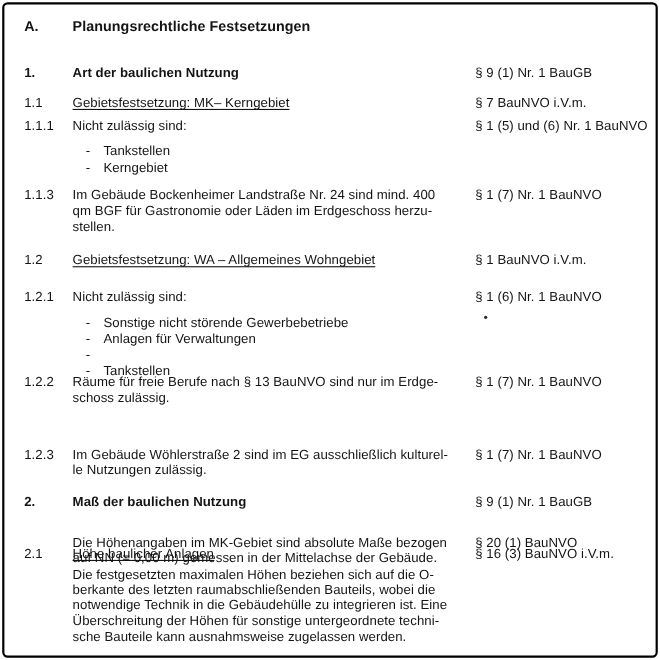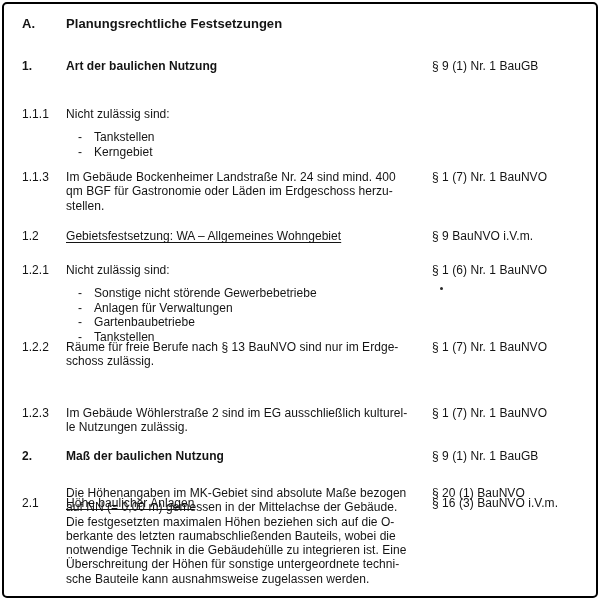--- a/index.html
+++ b/index.html
@@ -67,68 +67,73 @@
     <div>Planungsrechtliche Festsetzungen</div>
     <div></div>
   </div>
 
   <div class="row" style="top:55px">
     <div class="bold">1.</div>
     <div class="bold">Art der baulichen Nutzung</div>
     <div class="c-ref">§ 9 (1) Nr. 1 BauGB</div>
   </div>
 
+  <div class="row" style="top:82px">
+    <div>1.1</div>
+    <div><span class="u">Gebietsfestsetzung: MK– Kerngebiet</span></div>
+    <div class="c-ref">§ 7 BauNVO i.V.m.</div>
+  </div>
 
   <div class="row" style="top:103px">
     <div>1.1.1</div>
     <div>
       <div>Nicht zulässig sind:</div>
       <div class="list">
         <div class="li">
           <span class="dash">-</span>
           <span>Tankstellen</span>
         </div>
         <div class="li">
           <span class="dash">-</span>
           <span>Kerngebiet</span>
         </div>
       </div>
     </div>
+    <div class="c-ref">§ 1 (5) und (6) Nr. 1 BauNVO</div>
   </div>
 
   <div class="row" style="top:166px">
     <div>1.1.3</div>
     <div class="body-text">Im Gebäude Bockenheimer Landstraße Nr. 24 sind mind. 400
 qm BGF für Gastronomie oder Läden im Erdgeschoss herzu-
 stellen.</div>
     <div class="c-ref">§ 1 (7) Nr. 1 BauNVO</div>
   </div>
 
   <div class="row" style="top:225px">
     <div>1.2</div>
     <div><span class="u">Gebietsfestsetzung: WA – Allgemeines Wohngebiet</span></div>
-    <div class="c-ref">§ 9 BauNVO i.V.m.</div>
+    <div class="c-ref">§ 1 BauNVO i.V.m.</div>
   </div>
 
   <div class="row" style="top:259px">
     <div>1.2.1</div>
     <div>
       <div>Nicht zulässig sind:</div>
       <div class="list">
         <div class="li">
           <span class="dash">-</span>
           <span>Sonstige nicht störende Gewerbebetriebe</span>
         </div>
         <div class="li">
           <span class="dash">-</span>
           <span>Anlagen für Verwaltungen</span>
         </div>
         <div class="li">
           <span class="dash">-</span>
-          <span>Gartenbaubetriebe</span>
         </div>
         <div class="li">
           <span class="dash">-</span>
           <span>Tankstellen</span>
         </div>
       </div>
     </div>
     <div class="c-ref">§ 1 (6) Nr. 1 BauNVO</div>
   </div>
 

